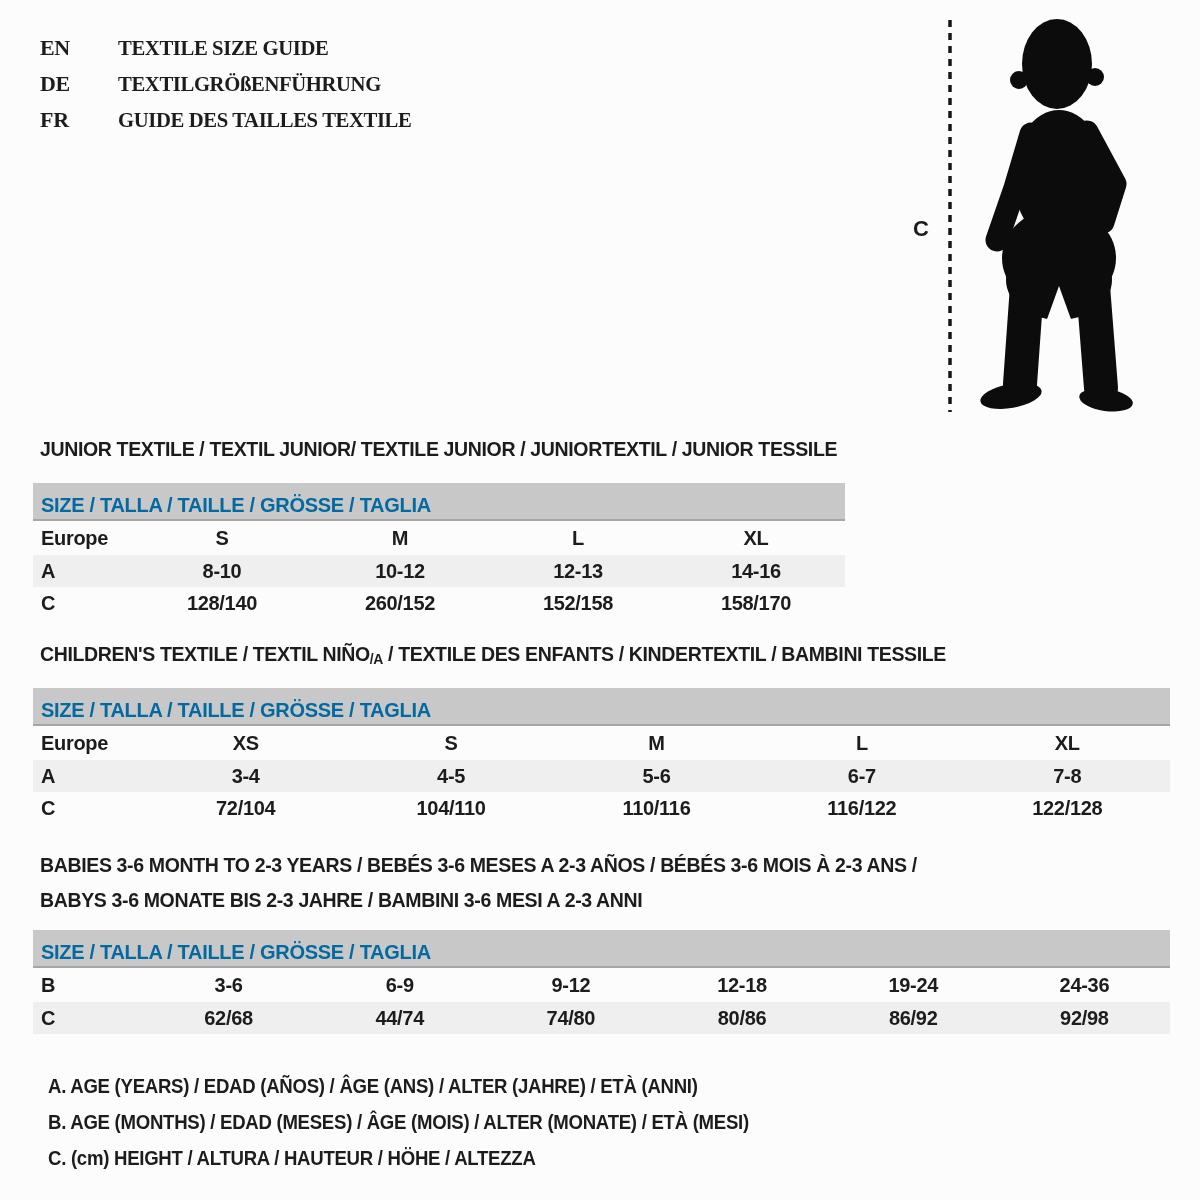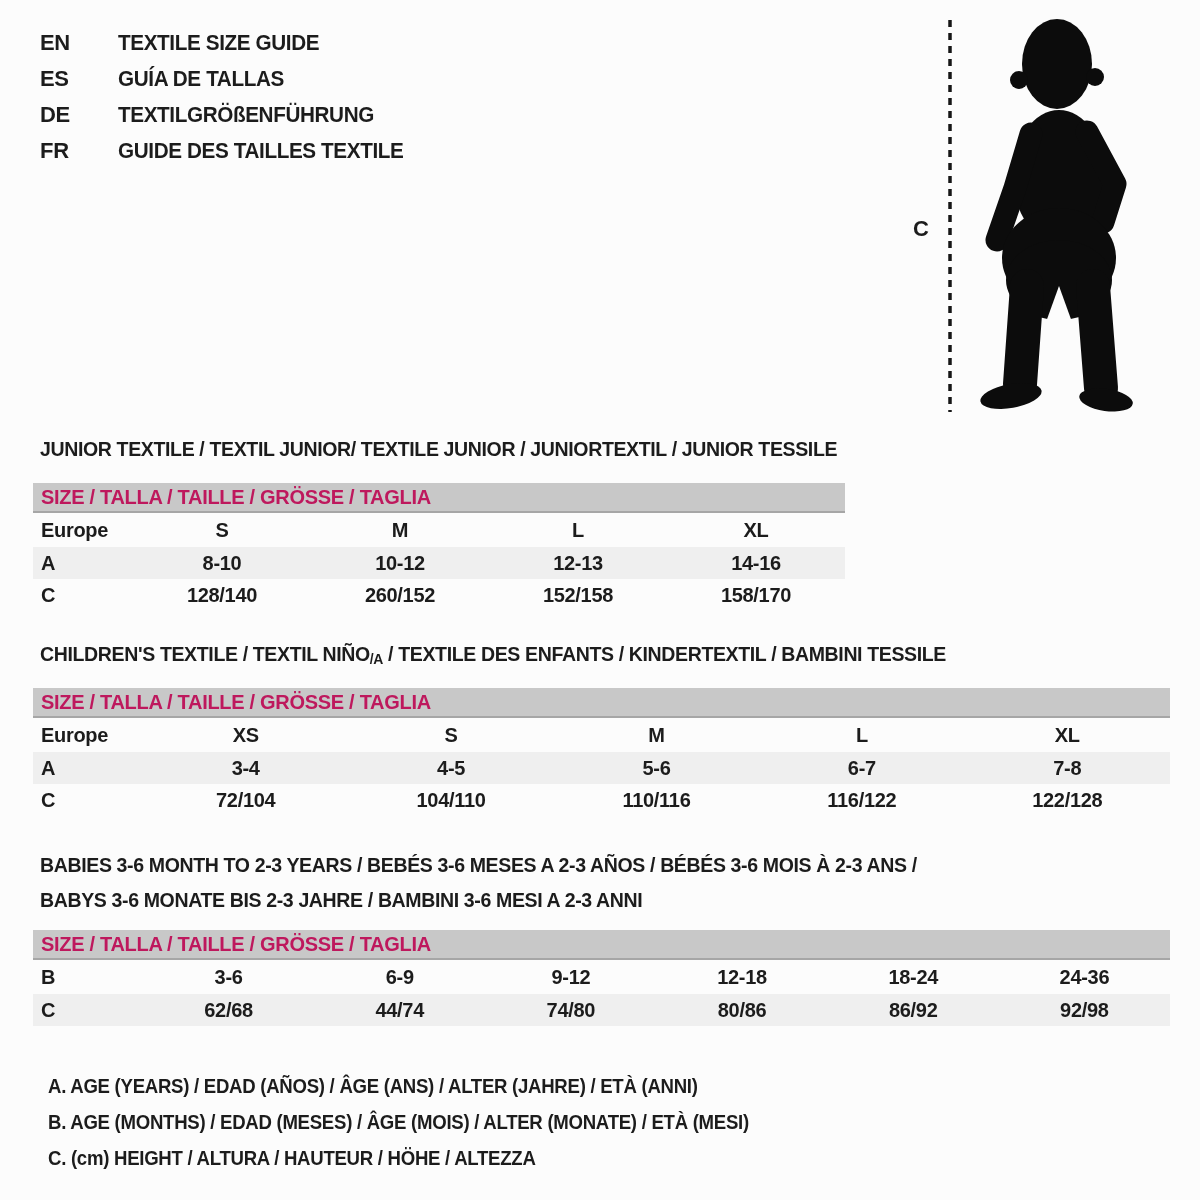--- a/index.html
+++ b/index.html
@@ -6,21 +6,21 @@
   body{
     position:relative;
     width:1200px;height:1200px;
     background:#fcfcfc;
     color:#1c1c1c;
     font-family:"Liberation Sans",sans-serif;
     overflow:hidden;
   }
   
   .lang-list{position:absolute;left:40px;top:30px;}
-  .lang-row{display:flex;align-items:flex-start;height:36px;}
+  .lang-row{display:flex;align-items:center;height:36px;font-family:Liberation Serif, serif;}
   .lang-code{width:78px;font-size:22px;font-weight:700;letter-spacing:-0.3px;}
   .lang-label{font-size:22px;font-weight:700;letter-spacing:-0.4px;white-space:nowrap;
               transform:scaleX(0.94);transform-origin:left center;}
   
   .figure{position:absolute;left:905px;top:12px;width:245px;height:410px;}
   .figure svg{position:absolute;left:0;top:0;}
   .measure-label{position:absolute;left:8px;top:204px;font-size:22px;font-weight:700;}
   
   .section-title{position:absolute;left:40px;margin:0;font-size:21px;font-weight:700;
                  letter-spacing:-0.4px;white-space:nowrap;
@@ -29,44 +29,40 @@
   #children-title{top:642px;}
   #babies-title{top:847px;line-height:35px;}
   .sub{font-size:15px;position:relative;top:3px;}
   
   .size-table{position:absolute;border-collapse:collapse;table-layout:fixed;
               font-size:20px;font-weight:700;letter-spacing:-0.3px;}
   #junior-table{left:33px;top:483px;width:812px;}
   #children-table{left:33px;top:688px;width:1137px;}
   #babies-table{left:33px;top:930px;width:1137px;}
   .size-table th.bar{background:#c8c8c8;border-bottom:2px solid #a6a6a6;
-                     text-align:left;font-size:20px;font-weight:700;color:#be185d;
-                     height:28px;padding:0 0 0 8px;white-space:nowrap;}
+                     text-align:left;font-size:20px;font-weight:700;color:#0369a1;
+                     height:28px;padding:8px 0 0 8px;white-space:nowrap;}
   .size-table td{height:32px;text-align:center;padding:0;}
   .size-table tbody tr:first-child td{height:34px;}
   .size-table td.lbl{text-align:left;padding-left:8px;}
   .size-table tbody tr:nth-child(even) td{background:#efefef;}
   .size-table col.c-label{width:100px;}
   #children-table col.c-label,#babies-table col.c-label{width:110px;}
   
   .legend{position:absolute;left:48px;top:1068px;}
   .legend-line{font-size:20px;font-weight:700;letter-spacing:-0.3px;line-height:36px;
                white-space:nowrap;transform:scaleX(0.93);transform-origin:left center;}
 </style>
 </head>
 <body>
 
 <div class="lang-list">
   <div class="lang-row">
     <span class="lang-code">EN</span>
     <span class="lang-label">TEXTILE SIZE GUIDE</span>
-  </div>
-  <div class="lang-row">
-    <span class="lang-code">ES</span>
-    <span class="lang-label">GUÍA DE TALLAS</span>
   </div>
   <div class="lang-row">
     <span class="lang-code">DE</span>
     <span class="lang-label">TEXTILGRÖßENFÜHRUNG</span>
   </div>
   <div class="lang-row">
     <span class="lang-code">FR</span>
     <span class="lang-label">GUIDE DES TAILLES TEXTILE</span>
   </div>
 </div>
@@ -194,21 +190,21 @@
         <th class="bar" colspan="7">SIZE / TALLA / TAILLE / GRÖSSE / TAGLIA</th>
       </tr>
   </thead>
   <tbody>
     <tr>
       <td class="lbl">B</td>
       <td>3-6</td>
       <td>6-9</td>
       <td>9-12</td>
       <td>12-18</td>
-      <td>18-24</td>
+      <td>19-24</td>
       <td>24-36</td>
     </tr>
     <tr>
       <td class="lbl">C</td>
       <td>62/68</td>
       <td>44/74</td>
       <td>74/80</td>
       <td>80/86</td>
       <td>86/92</td>
       <td>92/98</td>

